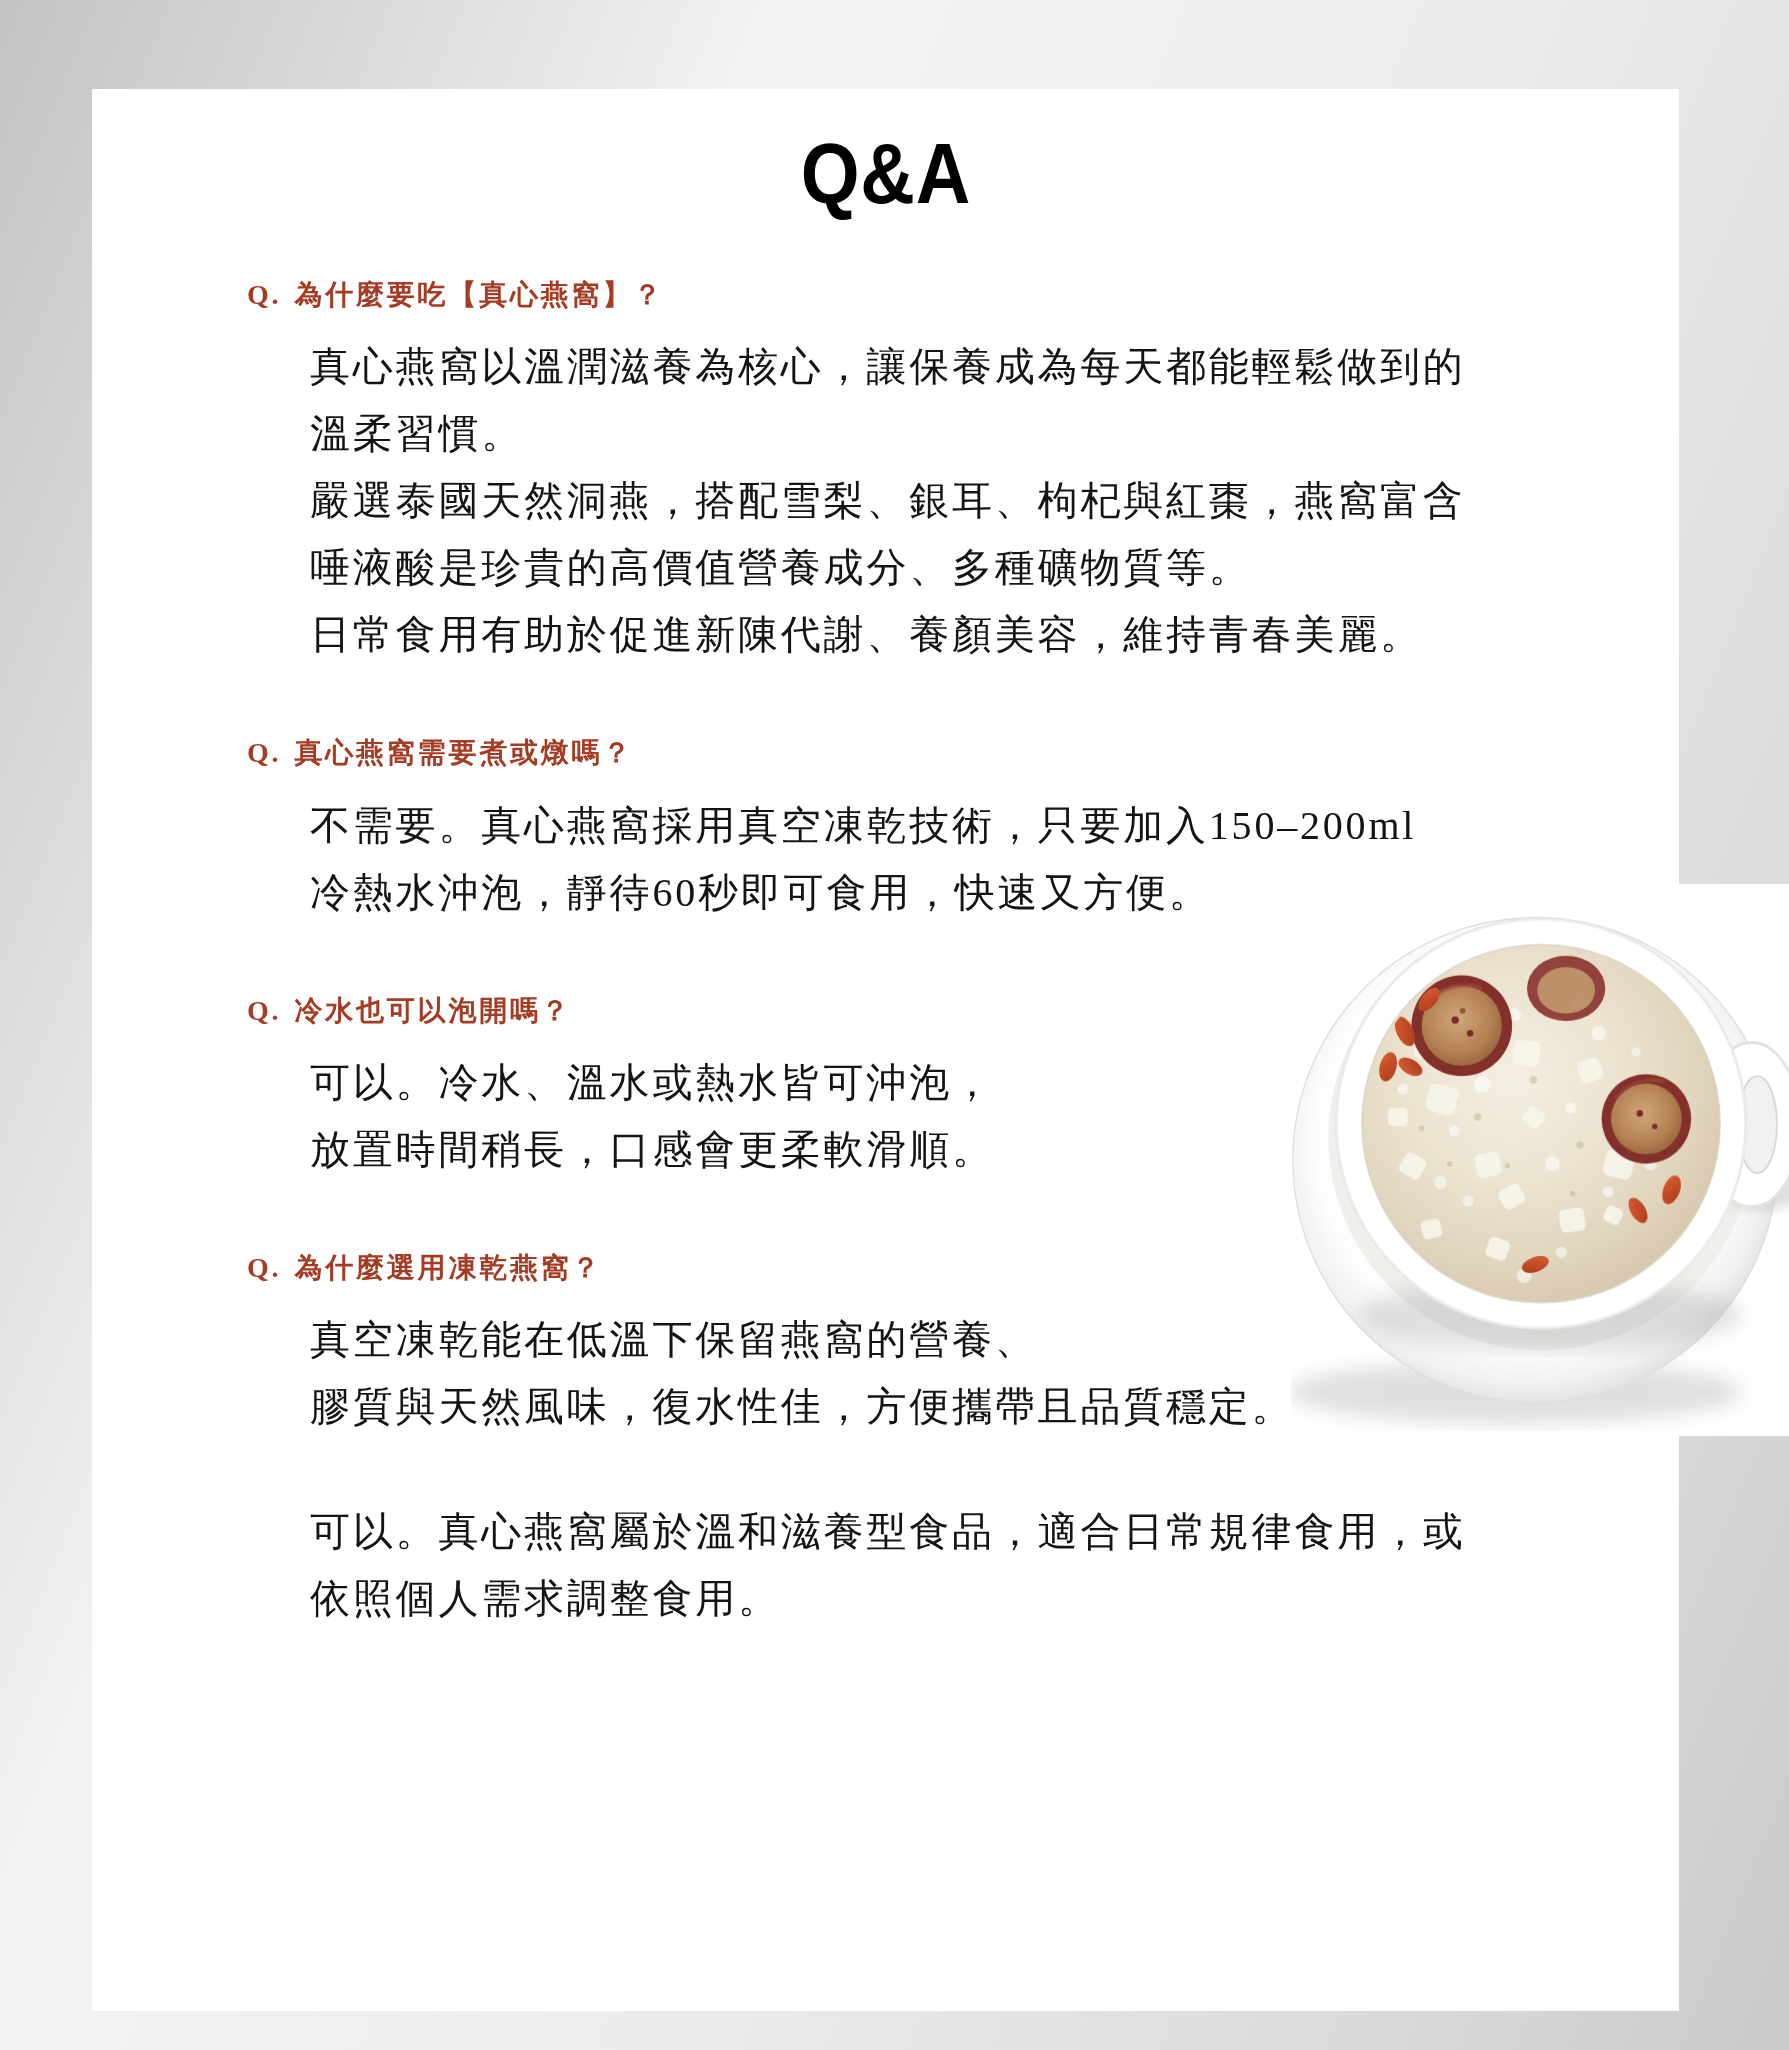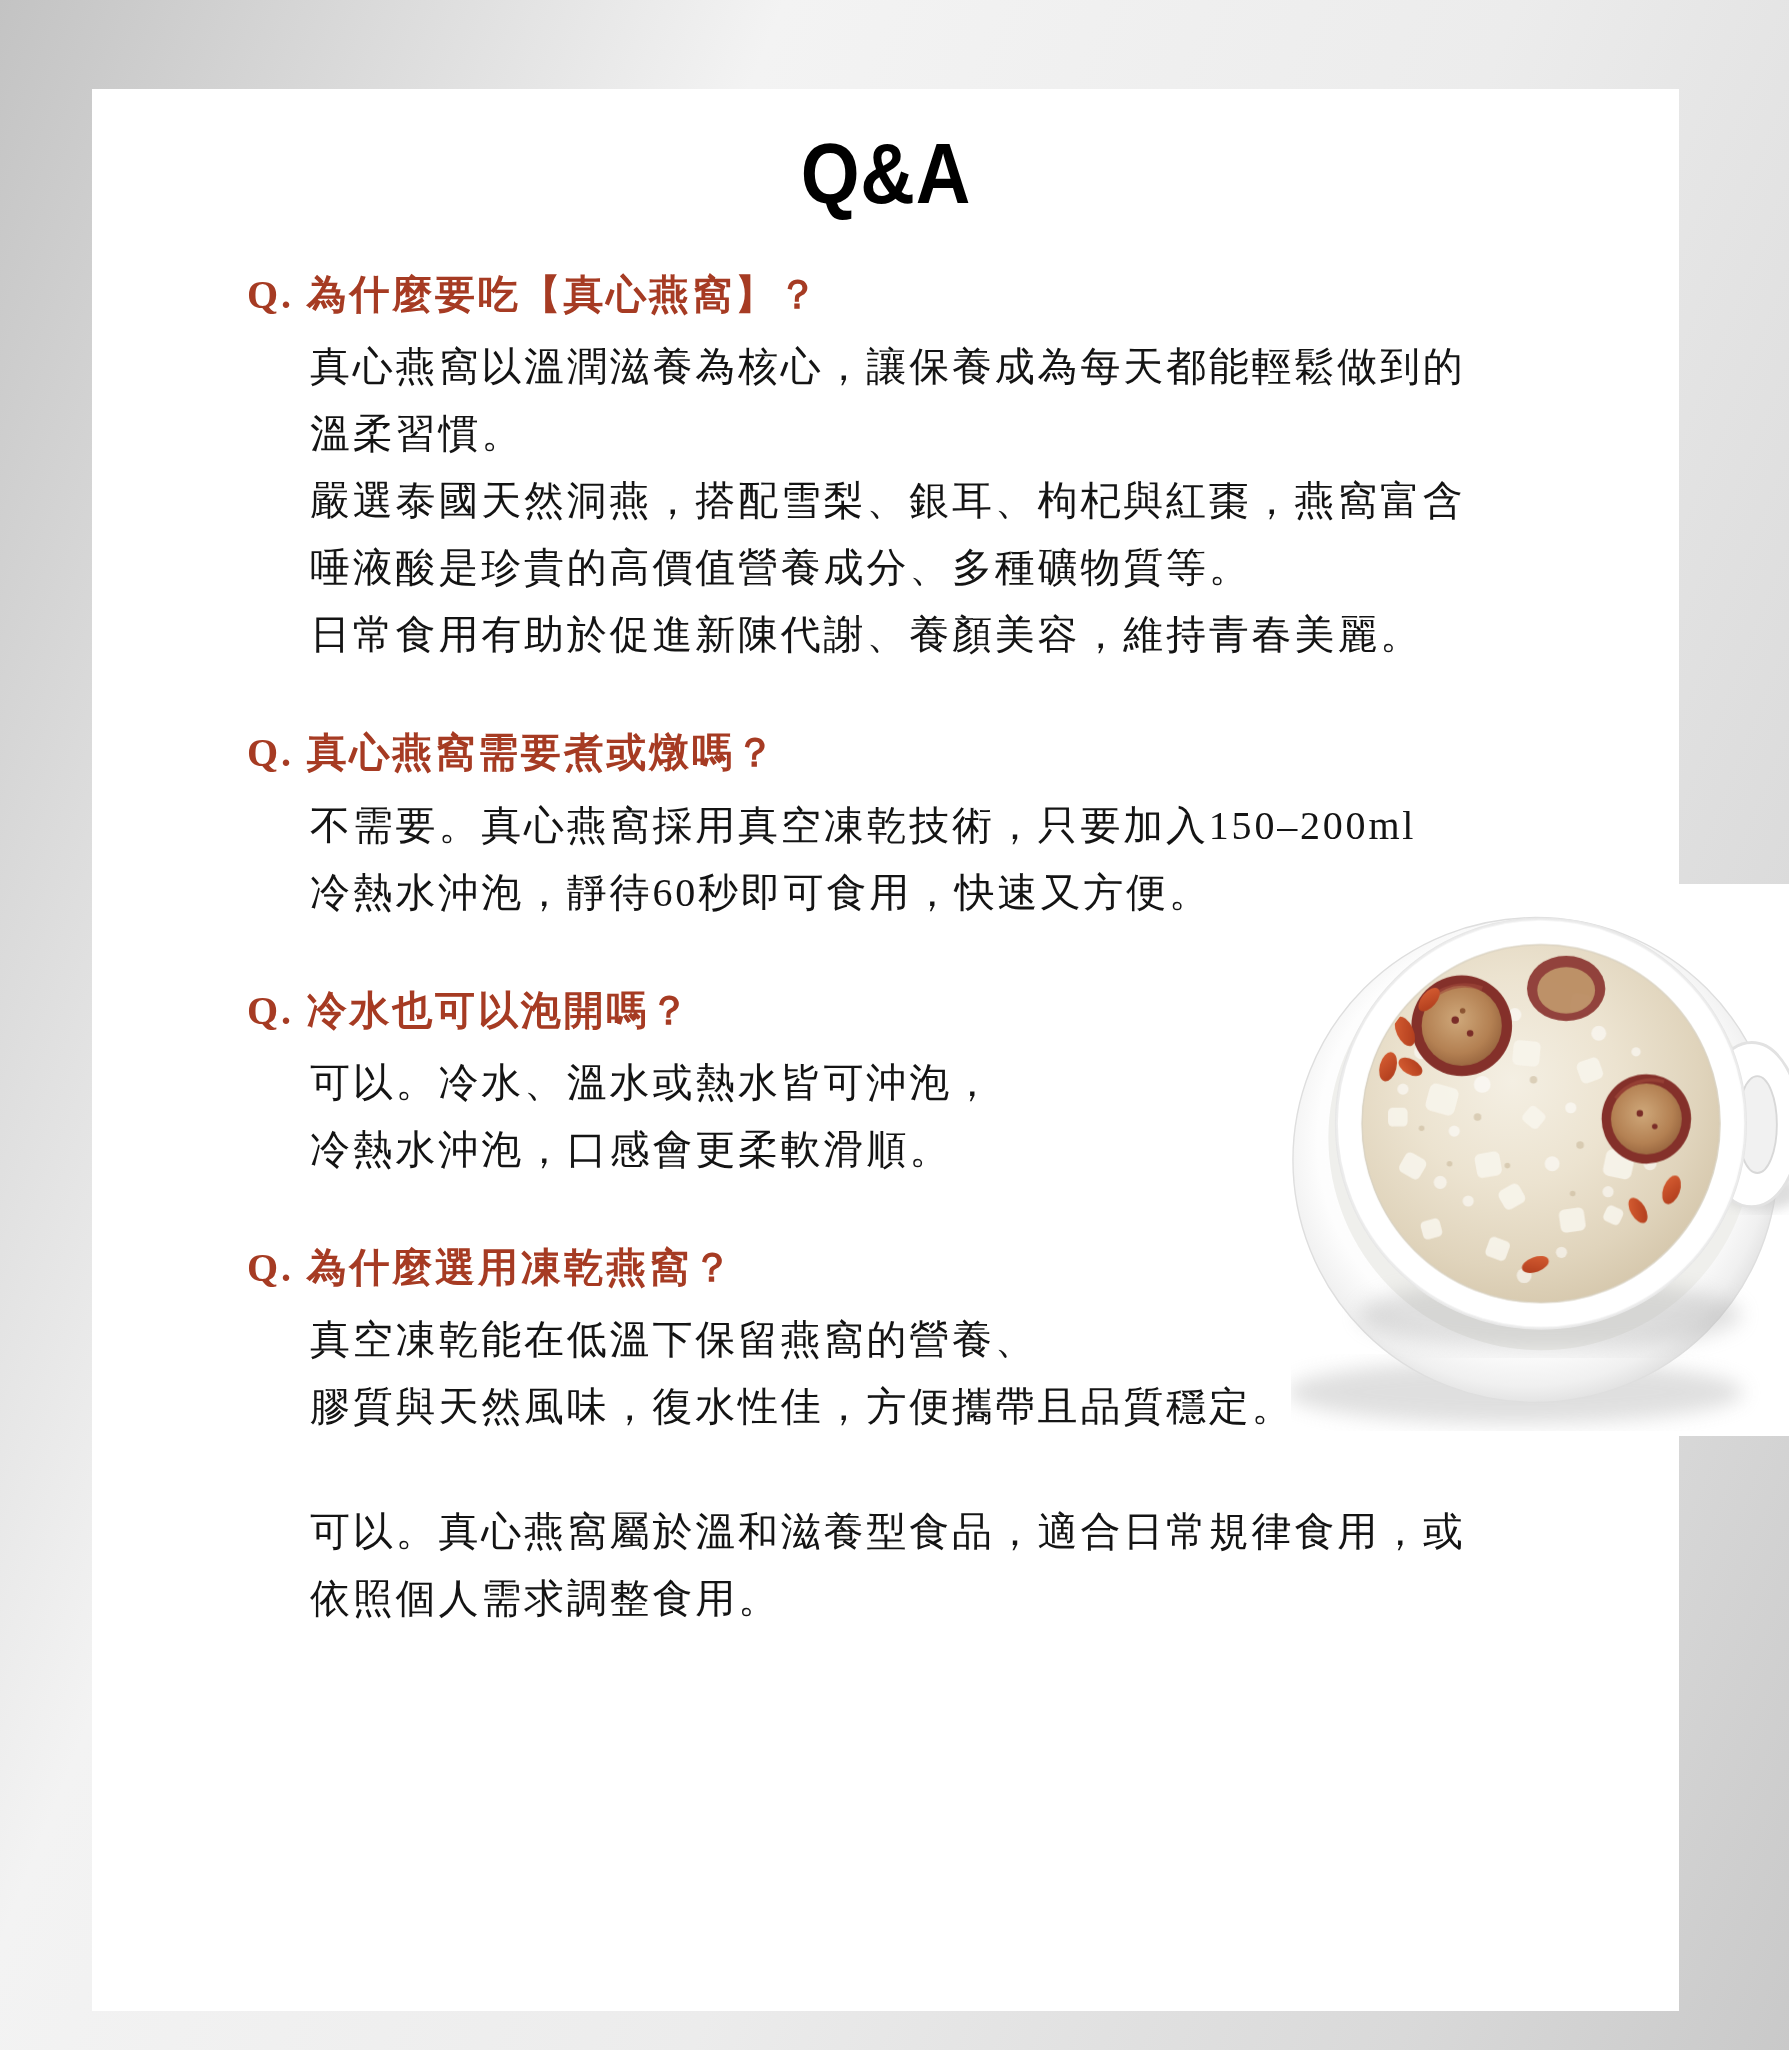--- a/index.html
+++ b/index.html
@@ -14,21 +14,21 @@
   }
   .page-title{
     margin:39px 0 0 0;text-align:center;color:#000;
     font-family:"Liberation Sans","DejaVu Sans",sans-serif;
     font-weight:700;font-size:86px;line-height:1.05;letter-spacing:0.9px;
   }
   .page-title span{display:inline-block;transform:scaleX(.88);}
   .qa-wrap{padding:50px 0 0 155px;position:relative;z-index:2;}
   .qa-section{margin-bottom:58px;}
   .q-line{
-    font-size:40px;line-height:54px;color:#a63b23;font-weight:700;
+    font-size:28px;line-height:54px;color:#a63b23;font-weight:700;
     letter-spacing:2.8px;white-space:nowrap;
   }
   .q-prefix{margin-right:13px;}
   .answer{margin-left:63px;margin-top:11.2px;}
   .a-line{
     font-size:40px;line-height:67px;color:#141414;letter-spacing:2.8px;
     white-space:nowrap;
   }
   .photo{
     position:absolute;left:1291px;top:884px;width:499px;height:552px;z-index:3;
@@ -64,21 +64,21 @@
         <div class="a-line">冷熱水沖泡，靜待60秒即可食用，快速又方便。</div>
       </div>
     </div>
 
     <div class="qa-section">
       <div class="q-line">
         <span class="q-prefix">Q.</span><span>冷水也可以泡開嗎？</span>
       </div>
       <div class="answer">
         <div class="a-line">可以。冷水、溫水或熱水皆可沖泡，</div>
-        <div class="a-line">冷熱水沖泡，口感會更柔軟滑順。</div>
+        <div class="a-line">放置時間稍長，口感會更柔軟滑順。</div>
       </div>
     </div>
 
     <div class="qa-section">
       <div class="q-line">
         <span class="q-prefix">Q.</span><span>為什麼選用凍乾燕窩？</span>
       </div>
       <div class="answer">
         <div class="a-line">真空凍乾能在低溫下保留燕窩的營養、</div>
         <div class="a-line">膠質與天然風味，復水性佳，方便攜帶且品質穩定。</div>

